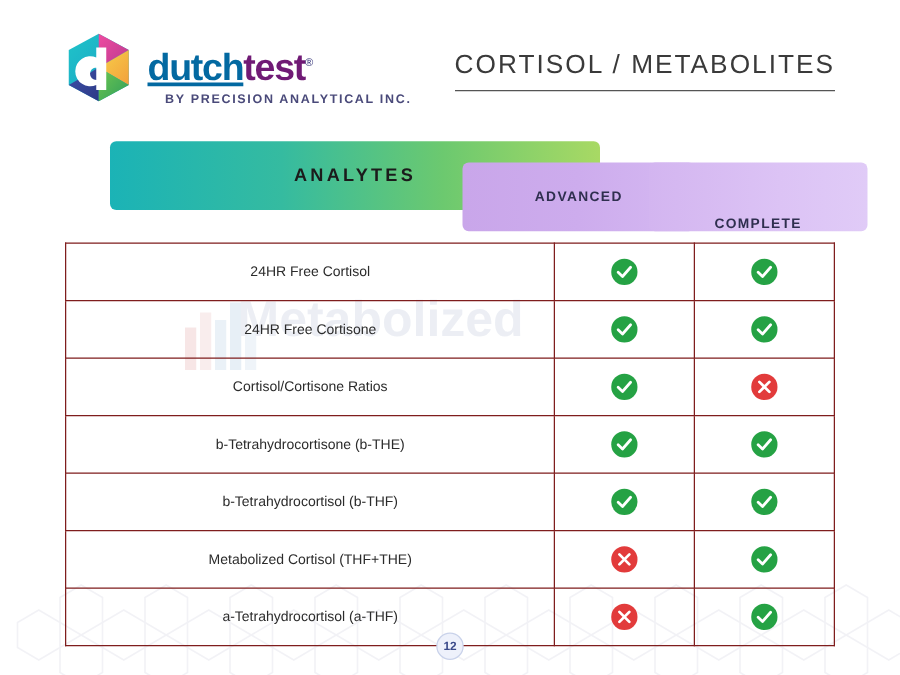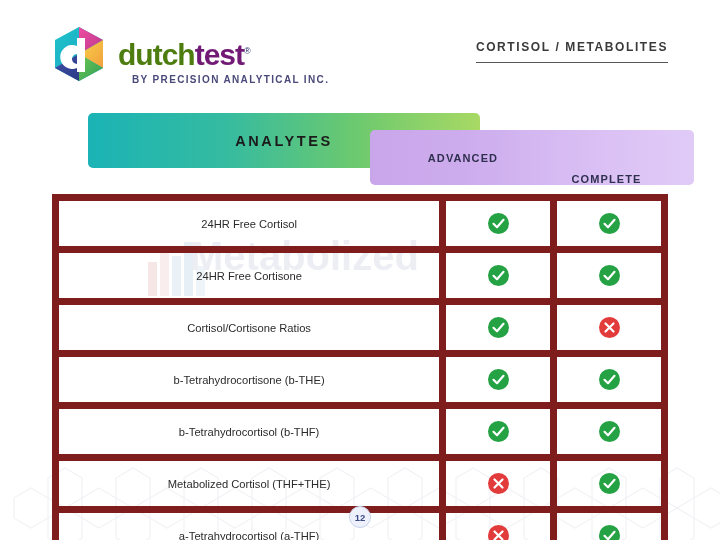--- a/index.html
+++ b/index.html
@@ -35,39 +35,39 @@
   .logo-mark {
     position: absolute; left: 0; top: 2px;
     width: 62px; height: 62px;
   }
   .logo-text {
     position: absolute; left: 70px; top: 16px;
     font-size: 30px; font-weight: bold;
     letter-spacing: -1px;
     color: #2f2f7a;
   }
-  .logo-text .dutch { color: #4d7c0f; }
+  .logo-text .dutch { color: #0369a1; text-decoration: underline; }
   .logo-text .test { color: #701a75; }
   .logo-reg {
     font-size: 9px; vertical-align: super; color: #2b2b72; font-weight: normal;
   }
   .logo-sub {
     position: absolute; left: 84px; top: 52px;
     font-size: 10px; letter-spacing: 1.35px;
     color: #4a4a7a; font-weight: bold;
     white-space: nowrap;
   }
 
   .page-title {
     position: absolute;
     right: 52px; top: 40px;
-    font-size: 12px;
+    font-size: 21px;
     letter-spacing: 1.6px;
     color: #3a3a3a;
-    font-weight: bold;
+    font-weight: normal;
     padding-bottom: 8px;
     border-bottom: 1.6px solid #555;
     white-space: nowrap;
   }
 
   
   .hdr-row {
     position: absolute;
     left: 52px; top: 113px;
     width: 616px; height: 72px;
@@ -132,21 +132,21 @@
   .wm-bars { position: absolute; left: 76px; top: 8px; }
 
   
   .table {
     position: absolute;
     left: 52px; top: 194px;
     width: 616px;
     border-collapse: collapse;
   }
   .table td {
-    border: 7px solid #7f1d1d;
+    border: 1px solid #7f1d1d;
     height: 39.6px;
     padding: 12px;
     background: transparent;
   }
   .cell-analyte {
     width: 392px;
     text-align: center;
     font-size: 11.2px;
     color: #2b2b2b;
   }

